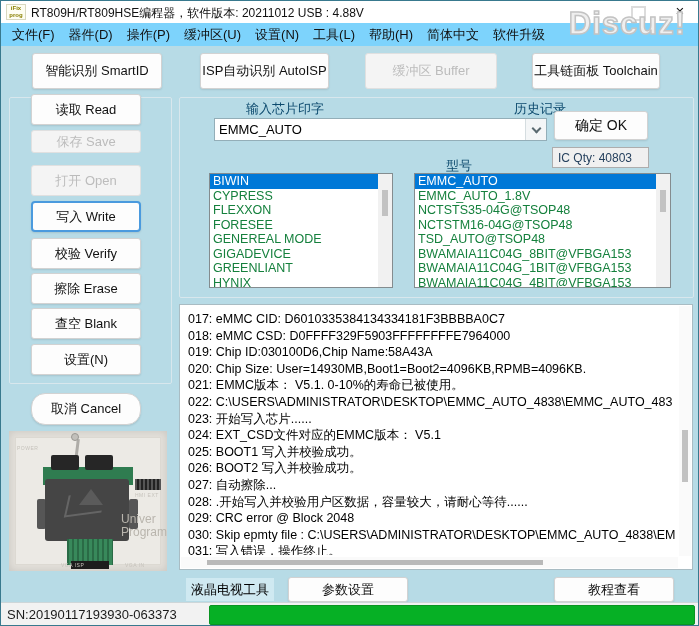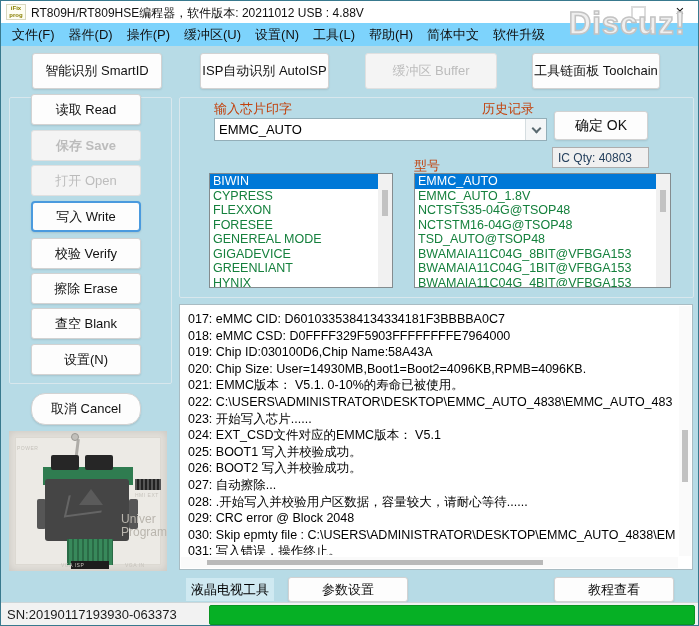--- a/index.html
+++ b/index.html
@@ -29,21 +29,21 @@
   .btn{ position:absolute; background:#fdfdfd; border:1px solid #d2d2d2; border-radius:3px;
     font-size:13px; color:#111; display:flex; align-items:center; justify-content:center;
     box-shadow:0 1px 2px rgba(0,0,0,0.10); white-space:nowrap; }
   .btn.disabled{ color:#bcbcbc; background:#f4f4f4; border-color:#e0e0e0; box-shadow:none; }
   .btn.focused{ border:2px solid #4a9ade; border-radius:4px; }
   
   .tb{ top:52px; height:36px; }
   
   .groupbox{ position:absolute; border:1px solid #d8e7ed; border-radius:2px; }
   
-  .lbl{ position:absolute; font-size:13px; color:#c2410c; white-space:nowrap; }
+  .lbl{ position:absolute; font-size:13px; color:#0c4a6e; white-space:nowrap;margin-left:32px; }
   
   .combo{ position:absolute; left:213px; top:117px; width:333px; height:23px;
     background:#fff; border:1px solid #93aeb8; display:flex; }
   .combo input{ flex:1; border:none; outline:none; font-size:13px; padding:0 4px;
     font-family:"Liberation Sans","DejaVu Sans",sans-serif; color:#000; background:transparent; }
   .combo .arrow-box{ width:21px; background:#f4f6f7; border-left:1px solid #d5dde0;
     display:flex; align-items:center; justify-content:center; }
   .chev{ width:7px; height:7px; border-right:2px solid #5a6a70; border-bottom:2px solid #5a6a70;
     transform:rotate(45deg); margin-top:-3px; }
   
@@ -128,21 +128,21 @@
       <div class="item">软件升级</div>
     </div>
 
   <div class="btn tb" style="left:31px;width:130px;">智能识别 SmartID</div>
   <div class="btn tb" style="left:199px;width:129px;">ISP自动识别 AutoISP</div>
   <div class="btn tb disabled" style="left:364px;width:132px;">缓冲区 Buffer</div>
   <div class="btn tb" style="left:531px;width:128px;">工具链面板 Toolchain</div>
 
   <div class="groupbox" style="left:8px;top:96px;width:163px;height:287px;"></div>
   <div class="btn" style="left:30px;top:93px;width:110px;height:31px;">读取 Read</div>
-  <div class="btn disabled" style="left:30px;top:129px;width:110px;height:31px;font-weight:bold;">保存 Save</div>
+  <div class="btn disabled" style="left:30px;top:129px;width:110px;height:23px;">保存 Save</div>
   <div class="btn disabled" style="left:30px;top:164px;width:110px;height:31px;">打开 Open</div>
   <div class="btn focused" style="left:30px;top:200px;width:110px;height:31px;">写入 Write</div>
   <div class="btn" style="left:30px;top:237px;width:110px;height:31px;">校验 Verify</div>
   <div class="btn" style="left:30px;top:272px;width:110px;height:31px;">擦除 Erase</div>
   <div class="btn" style="left:30px;top:307px;width:110px;height:31px;">查空 Blank</div>
   <div class="btn" style="left:30px;top:343px;width:110px;height:31px;">设置(N)</div>
   <div class="btn" style="left:30px;top:392px;width:110px;height:32px;border-radius:14px;">取消 Cancel</div>
 
   <div class="groupbox" style="left:178px;top:96px;width:515px;height:201px;"></div>
   <div class="lbl" style="left:213px;top:99px;">输入芯片印字</div>

